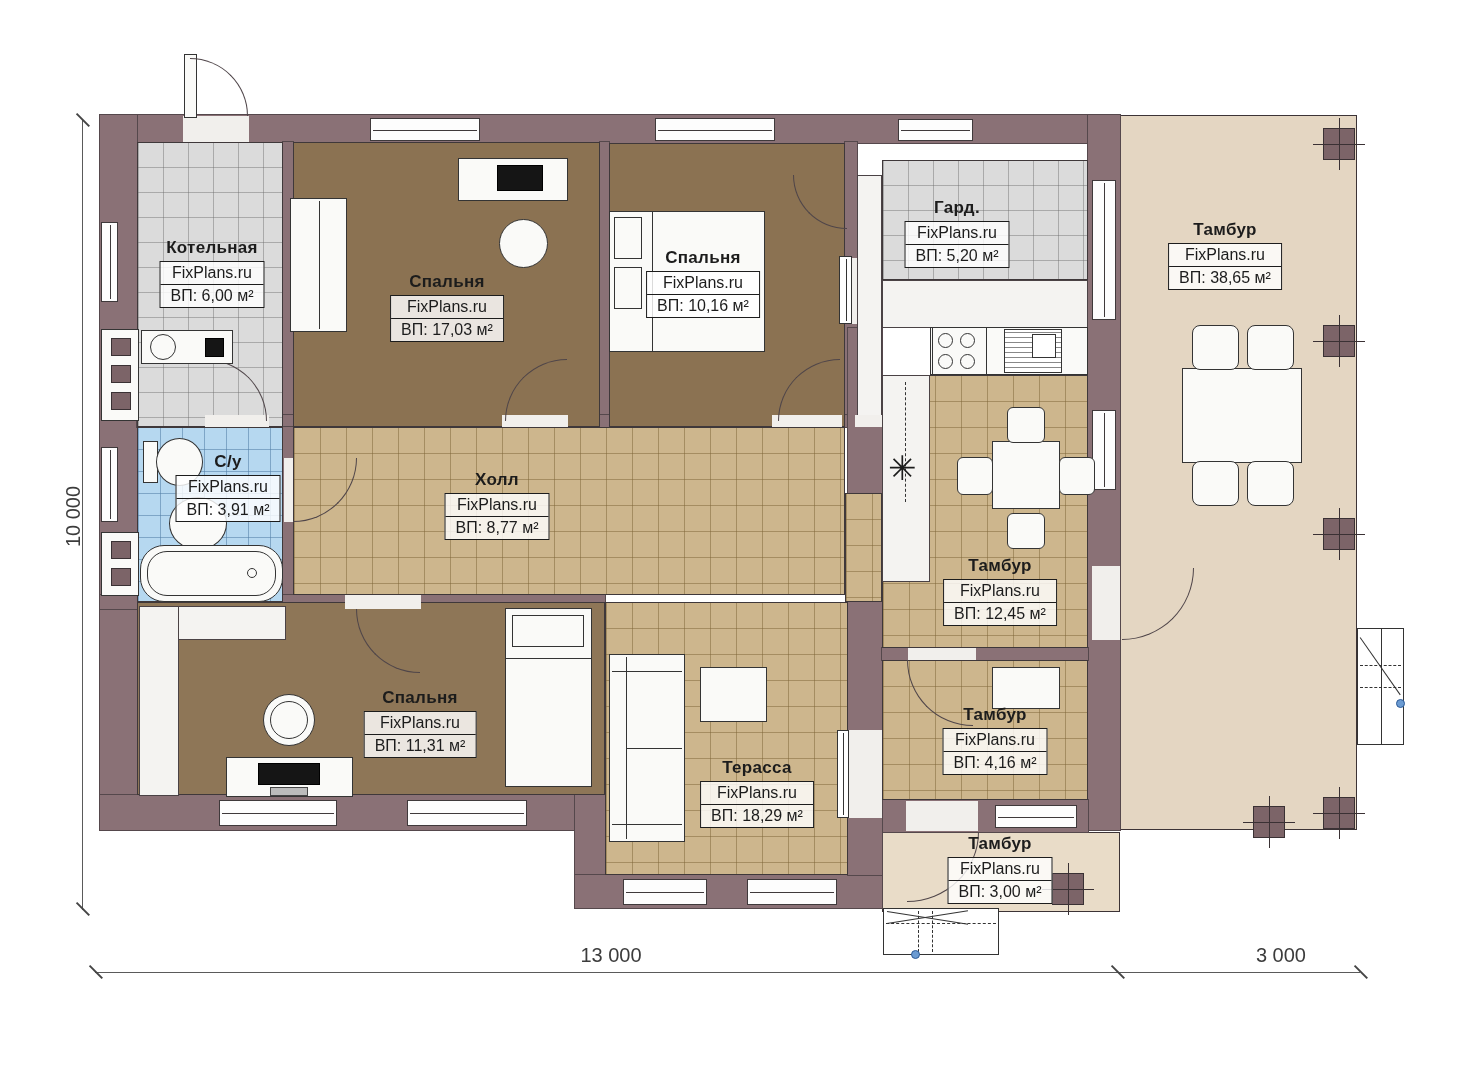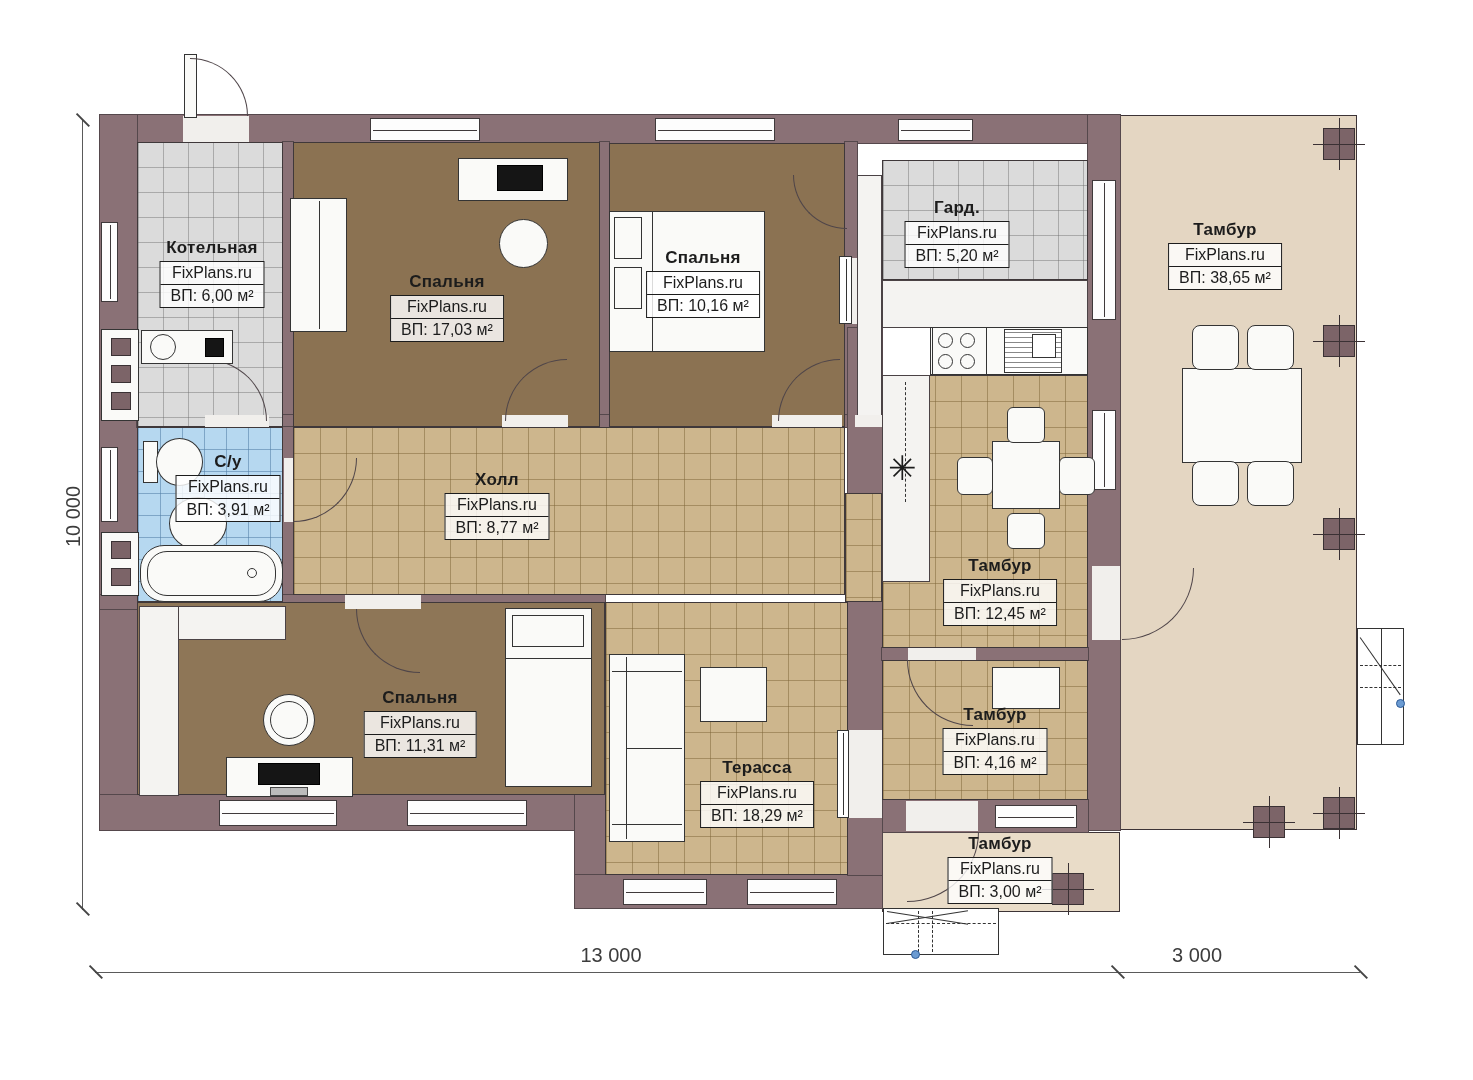--- a/index.html
+++ b/index.html
@@ -354,15 +354,15 @@
   <div class="dimline" style="left:82px;top:120px;width:1.4px;height:790px;"></div>
   <div class="tick" style="left:74px;top:119px;"></div>
   <div class="tick" style="left:74px;top:908px;"></div>
   <div class="dimtext" style="left:18px;top:505px;width:110px;text-align:center;transform:rotate(-90deg);transform-origin:center;">10 000</div>
 
   <div class="dimline" style="left:95px;top:972px;width:1265px;height:1.4px;"></div>
   <div class="tick" style="left:87px;top:971px;"></div>
   <div class="tick" style="left:1109px;top:971px;"></div>
   <div class="tick" style="left:1352px;top:971px;"></div>
   <div class="dimtext" style="left:556px;top:944px;width:110px;text-align:center;">13 000</div>
-  <div class="dimtext" style="left:1172px;top:944px;width:100px;text-align:left;">3 000</div>
+  <div class="dimtext" style="left:1206px;top:944px;width:100px;text-align:right;">3 000</div>
 
 </div>
 
 </body></html>

